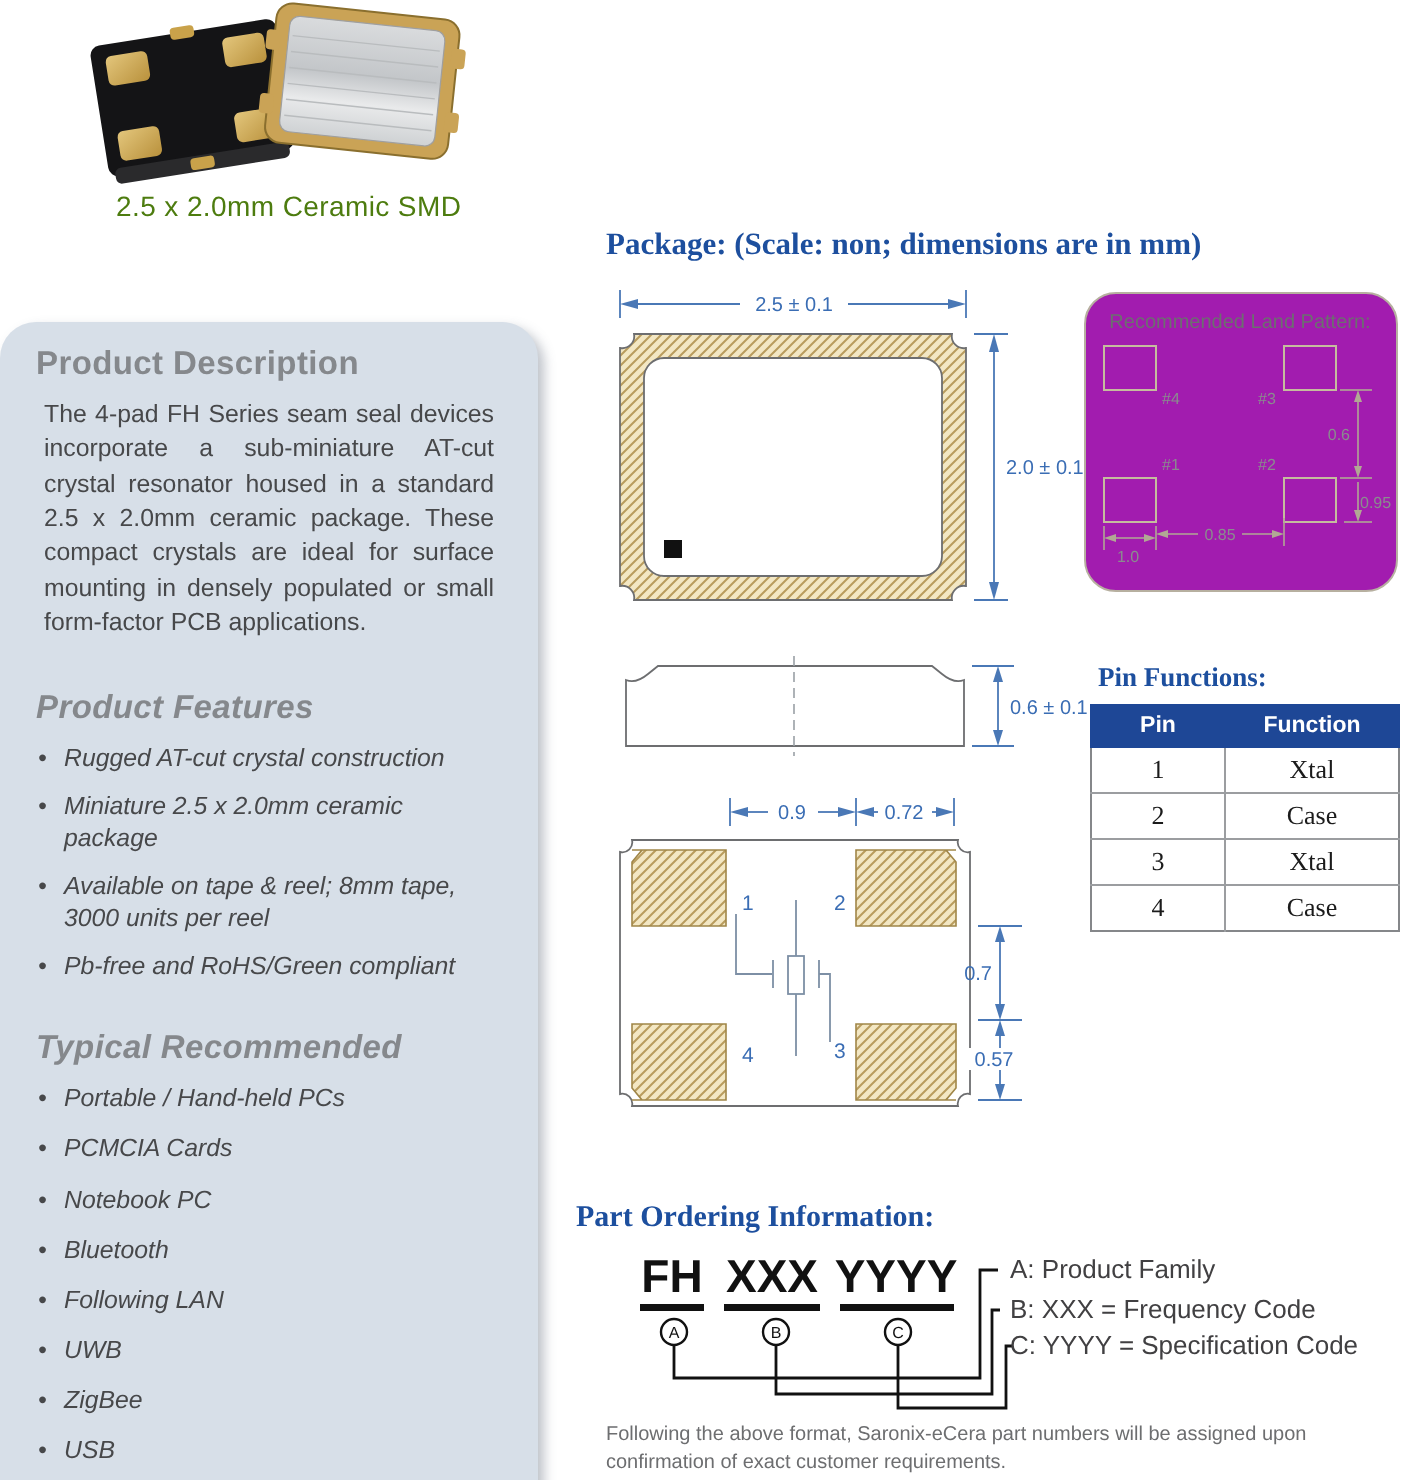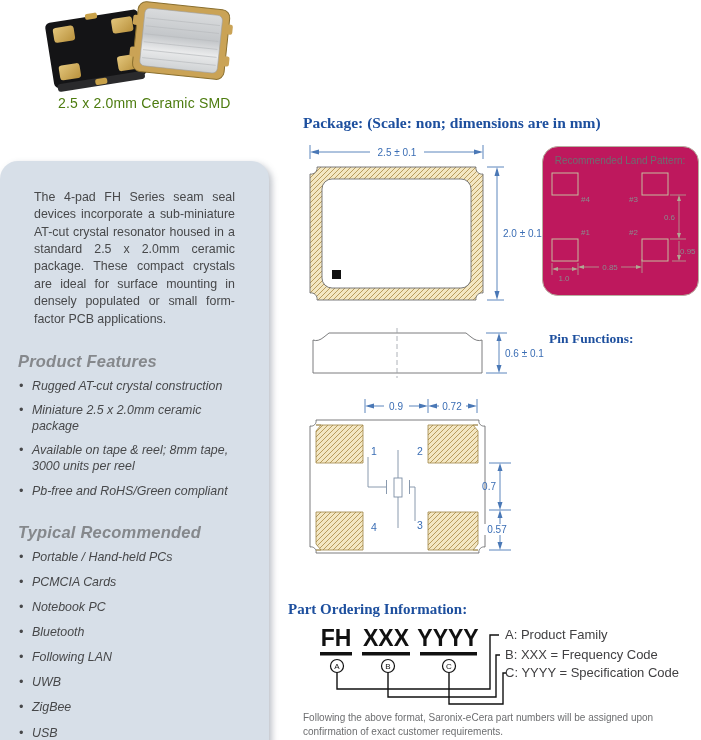--- a/index.html
+++ b/index.html
@@ -16,39 +16,39 @@
   .sidebar{
     position:absolute;left:0;top:161px;width:269px;height:600px;
     background:#d7dfe8;border-radius:18px;
     box-shadow:3px 3px 6px rgba(110,120,135,.45);
     box-sizing:border-box;padding:12px 18px 0 18px;
   }
   .sb-title{
     font-size:16.5px;font-weight:700;color:#85888c;margin:0 0 7px 0;letter-spacing:.2px;
   }
   .sb-text{
-    font-size:12.4px;line-height:1.4;color:#47484a;margin:16px;text-align:justify;
+    font-size:12.4px;line-height:1.4;color:#47484a;margin:4px;text-align:justify;
   }
   .sb-section{margin-top:24px;font-style:italic;}
   .sb-list{list-style:none;margin:6px 0 0 0;padding:0;}
   .sb-list li{
     position:relative;padding-left:14px;margin-bottom:8px;
     font-size:12.4px;line-height:1.3;color:#47484a;
   }
   .sb-list.apps li{margin-bottom:9px;}
   .sb-list li::before{content:"•";position:absolute;left:1px;top:0;color:#47484a;}
   
   .pkg-heading{
     position:absolute;left:303px;top:114px;margin:0;
     font-family:"Liberation Serif",serif;font-size:15.5px;font-weight:700;color:#1d4f9e;
   }
   .abs{position:absolute;}
   .land-pattern{
     position:absolute;left:542px;top:146px;width:157px;height:150px;
-    border:1.2px solid #b7b0a0;border-radius:16px;background:#be185d;box-sizing:border-box;
+    border:1.2px solid #b7b0a0;border-radius:16px;background:#a21caf;box-sizing:border-box;
   }
   .pinfun{position:absolute;left:545px;top:331px;width:156px;}
   .pinfun h3{
     margin:0 0 5px 4px;font-family:"Liberation Serif",serif;
     font-size:13.5px;font-weight:700;color:#1d4f9e;
   }
   table.pins{border-collapse:collapse;width:155px;border:1px solid #85878a;}
   table.pins th{
     background:#1e4796;color:#fff;font-size:11.5px;font-weight:700;
     padding:4px 2px;border:1px solid #1e4796;
@@ -115,20 +115,21 @@
       <rect x="96" y="20" width="7" height="10" rx="2" fill="#caa356"></rect>
       <rect x="96" y="52" width="7" height="10" rx="2" fill="#caa356"></rect>
       <rect x="189" y="20" width="7" height="10" rx="2" fill="#caa356"></rect>
       <rect x="189" y="52" width="7" height="10" rx="2" fill="#caa356"></rect>
     </g>
   </svg>
 </div>
 <div class="photo-caption">2.5 x 2.0mm Ceramic SMD</div>
 
 <div class="sidebar">
+  <h2 class="sb-title">Product Description</h2>
   <p class="sb-text">The 4-pad FH Series seam seal devices incorporate a sub-miniature AT-cut crystal resonator housed in a standard 2.5 x 2.0mm ceramic package. These compact crystals are ideal for surface mounting in densely populated or small form-factor PCB applications.</p>
 
   <div class="sb-section">
     <h2 class="sb-title">Product Features</h2>
     <ul class="sb-list">
       <li>Rugged AT-cut crystal construction</li>
       <li>Miniature 2.5 x 2.0mm ceramic package</li>
       <li>Available on tape &amp; reel; 8mm tape, 3000 units per reel</li>
       <li>Pb-free and RoHS/Green compliant</li>
     </ul>
@@ -287,20 +288,46 @@
   <polygon points="195,117 192.5,109 197.5,109" fill="#4a78b6"></polygon>
   <polygon points="195,117 192.5,125 197.5,125" fill="#4a78b6"></polygon>
   <polygon points="195,157 192.5,149 197.5,149" fill="#4a78b6"></polygon>
   <text class="dim" x="191" y="97" text-anchor="end">0.7</text>
   <rect x="178" y="131" width="28" height="11" fill="#ffffff"></rect>
   <text class="dim" x="192" y="140" text-anchor="middle">0.57</text>
 </svg>
 
 <div class="pinfun">
   <h3>Pin Functions:</h3>
+  <table class="pins">
+    <thead>
+      <tr>
+        <th>Pin</th>
+        <th>Function</th>
+      </tr>
+    </thead>
+    <tbody>
+      <tr>
+        <td>1</td>
+        <td>Xtal</td>
+      </tr>
+      <tr>
+        <td>2</td>
+        <td>Case</td>
+      </tr>
+      <tr>
+        <td>3</td>
+        <td>Xtal</td>
+      </tr>
+      <tr>
+        <td>4</td>
+        <td>Case</td>
+      </tr>
+    </tbody>
+  </table>
 </div>
 
 <h3 class="order-heading">Part Ordering Information:</h3>
 
 <svg class="abs" style="left:300px;top:618px;overflow:visible" width="405" height="96" viewBox="0 0 405 96">
   <g font-family="Liberation Serif,serif" font-size="23" font-weight="bold" fill="#111111">
     <text x="36" y="28" text-anchor="middle">FH</text>
     <text x="86" y="28" text-anchor="middle">XXX</text>
     <text x="148" y="28" text-anchor="middle">YYYY</text>
   </g>

